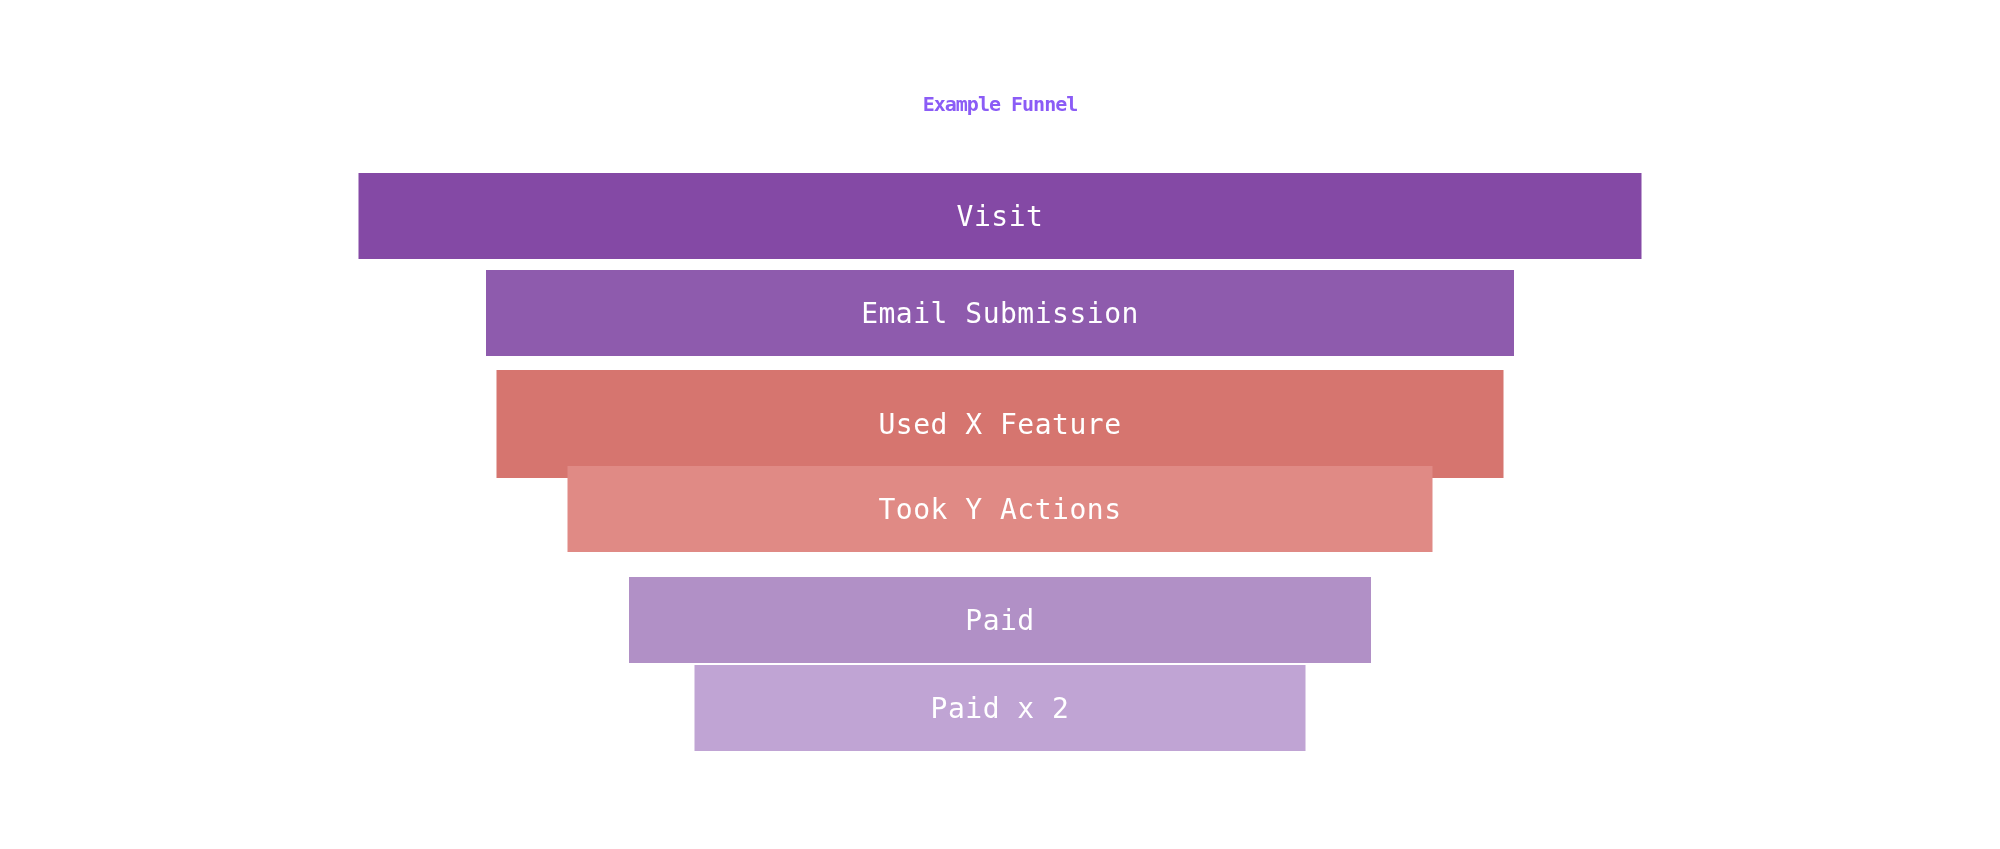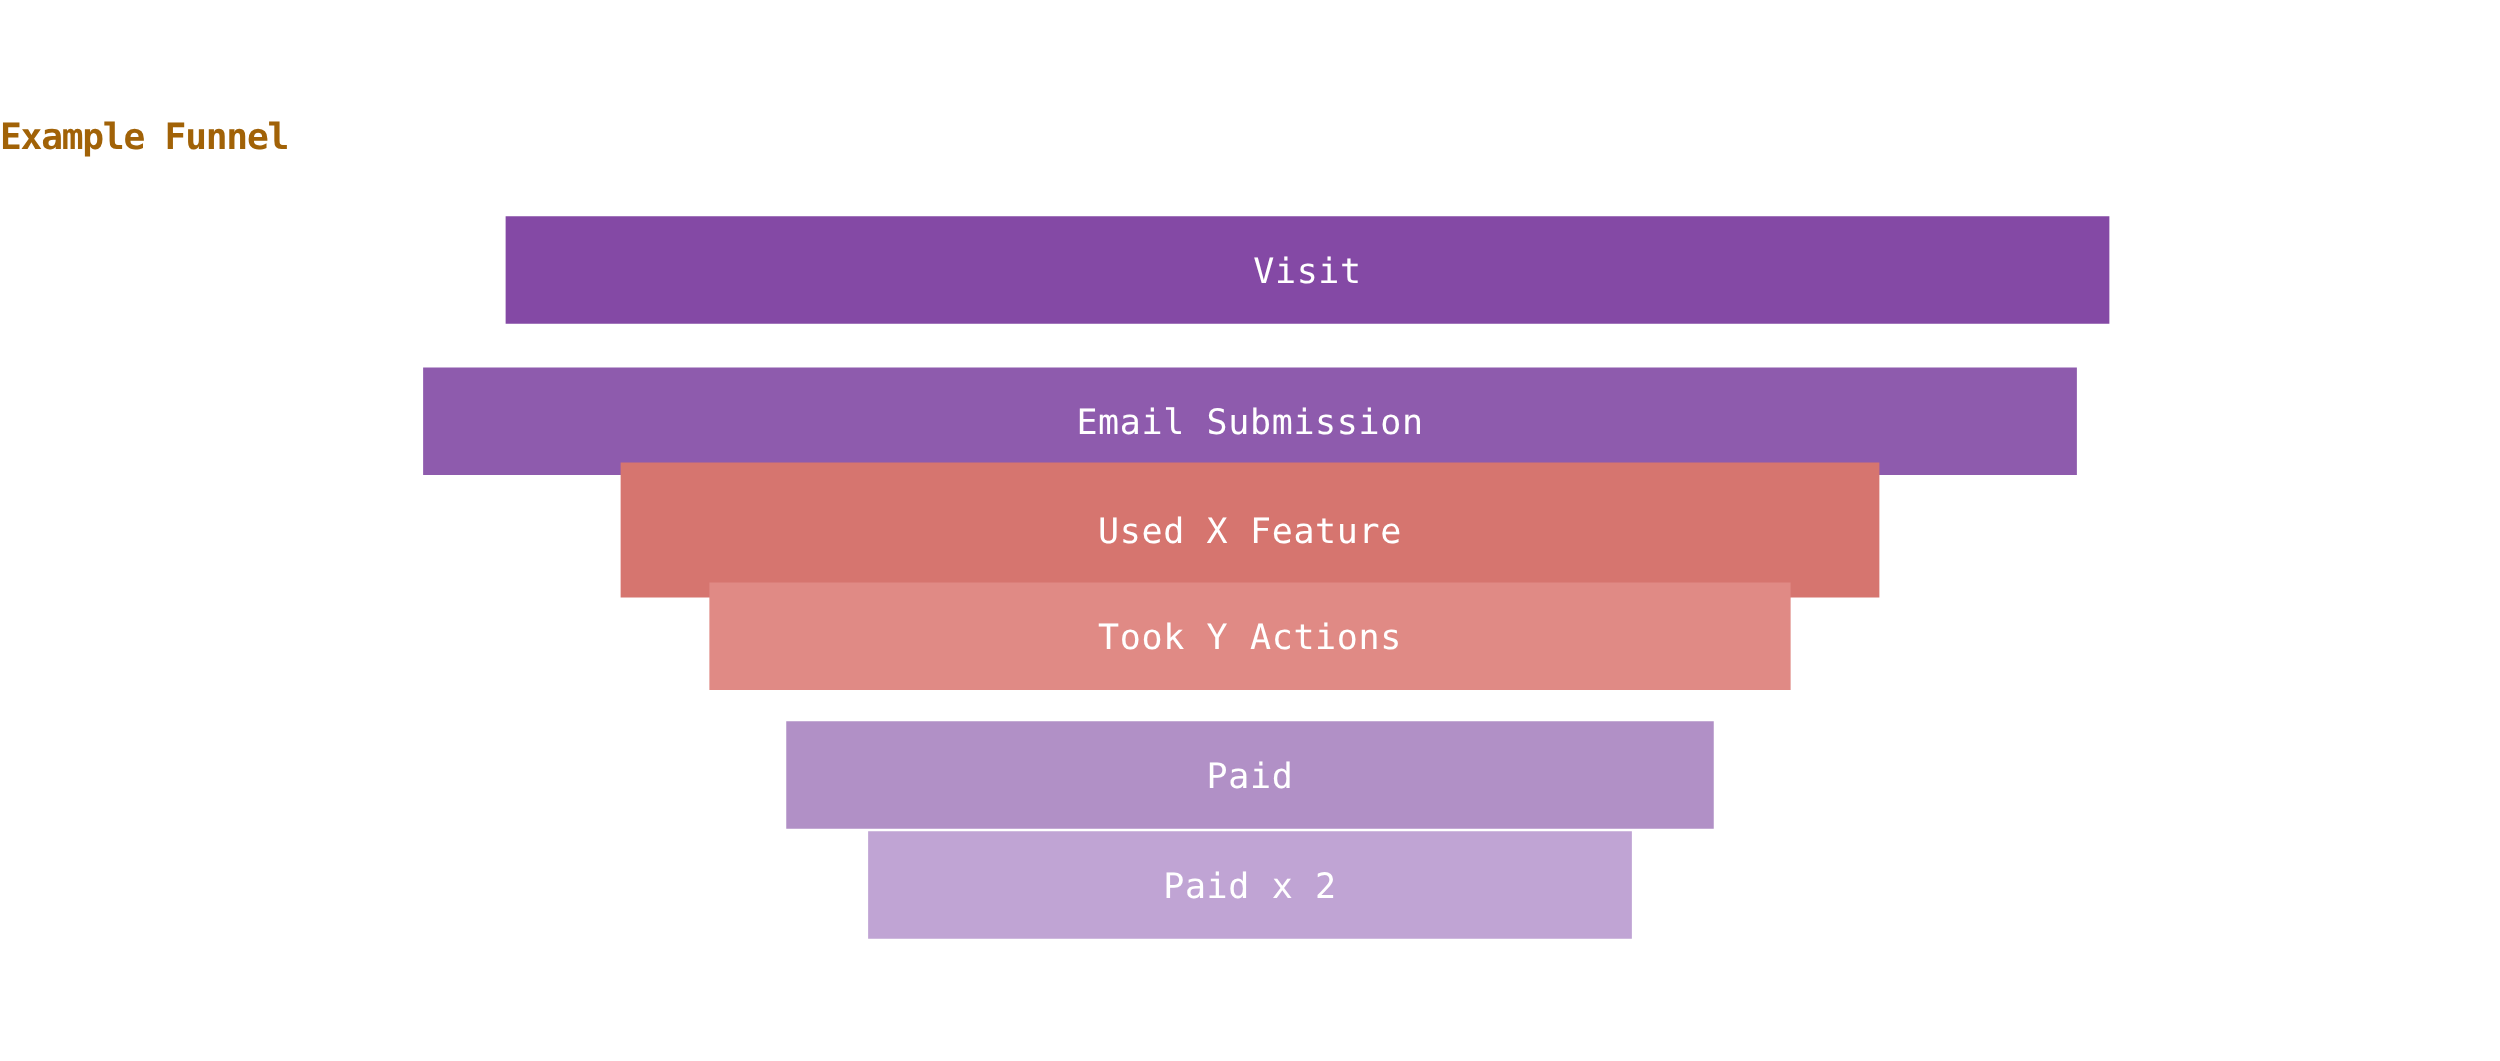--- a/index.html
+++ b/index.html
@@ -13,24 +13,24 @@
     height: 849px;
     background: #ffffff;
     overflow: hidden;
     font-family: "DejaVu Sans Mono", "Liberation Mono", monospace;
   }
   .chart-title {
     position: absolute;
     top: 92px;
     left: 0;
     width: 2000px;
-    text-align: left;
-    font-size: 29px;
+    text-align: center;
+    font-size: 20px;
     font-weight: bold;
-    color: #a16207;
+    color: #8b5cf6;
     letter-spacing: -1px;
   }
   .funnel-bar {
     position: absolute;
     left: 50%;
     transform: translateX(-50%);
     display: flex;
     align-items: center;
     justify-content: center;
   }
@@ -42,25 +42,25 @@
     letter-spacing: 0.5px;
   }
 </style>
 </head>
 <body>
 
 <div id="canvas">
 
   <div class="chart-title">Example Funnel</div>
 
-  <div class="funnel-bar" style="width: 1283px; background: rgb(132, 73, 165); top: 173px; height: 86px; margin-left: 46px;">
+  <div class="funnel-bar" style="width: 1283px; background: rgb(132, 73, 165); top: 173px; height: 86px;">
     <span class="funnel-label">Visit</span>
   </div>
 
-  <div class="funnel-bar" style="width: 1323px; background: rgb(142, 91, 173); top: 270px; height: 86px; margin-top: 24px;">
+  <div class="funnel-bar" style="width: 1028px; background: rgb(142, 91, 173); top: 270px; height: 86px;">
     <span class="funnel-label">Email Submission</span>
   </div>
 
   <div class="funnel-bar" style="width: 1007px; background: rgb(214, 117, 111); top: 370px; height: 108px;">
     <span class="funnel-label">Used X Feature</span>
   </div>
 
   <div class="funnel-bar" style="width: 865px; background: rgb(224, 138, 133); top: 466px; height: 86px;">
     <span class="funnel-label">Took Y Actions</span>
   </div>

